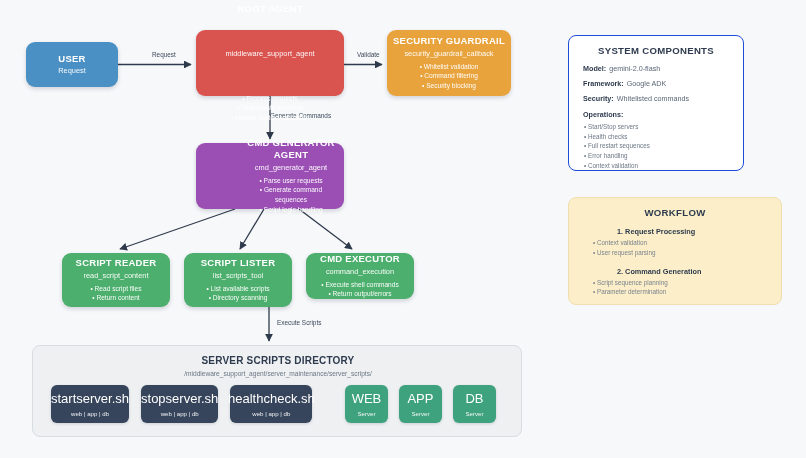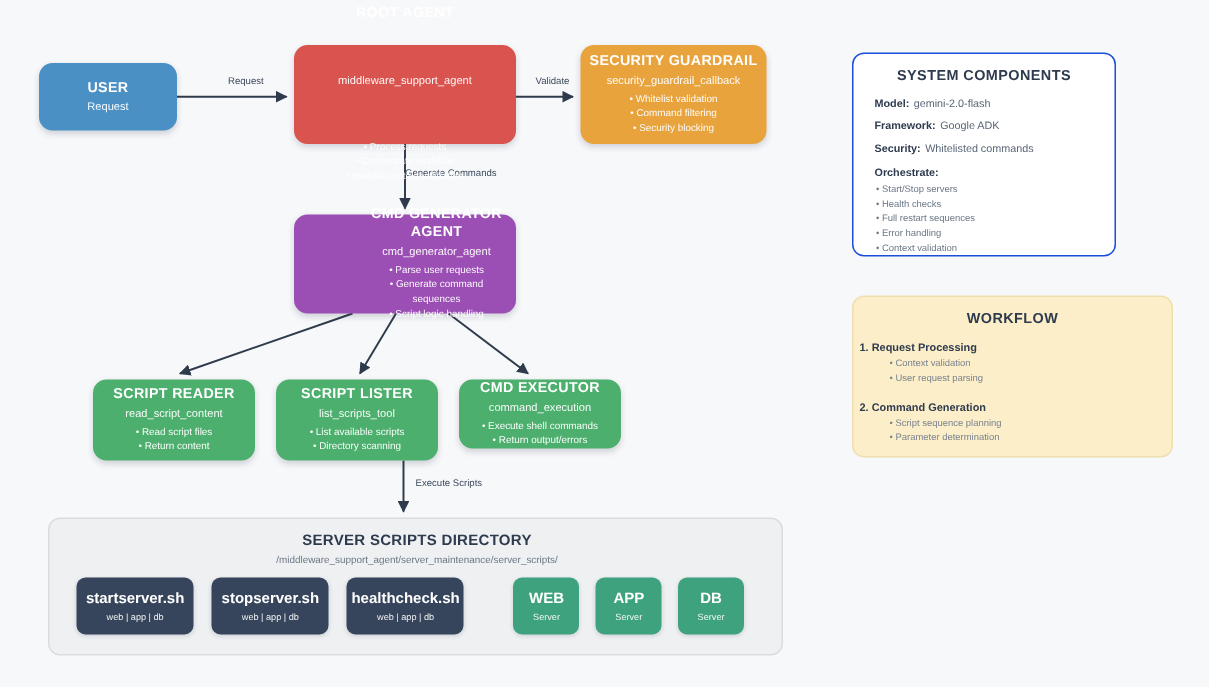--- a/index.html
+++ b/index.html
@@ -148,22 +148,22 @@
     border-radius: 6px;
     color: #ffffff;
     display: flex;
     flex-direction: column;
     align-items: center;
     justify-content: center;
     height: 38px;
     box-shadow: 0 1px 3px rgba(30,40,60,0.16);
   }
   .chip .c-name {
-    font-weight: bold;
-    font-size: 10px;
+    font-weight: normal;
+    font-size: 13px;
     line-height: 1.3;
   }
   .chip .c-meta {
     font-size: 6.1px;
     margin-top: 2px;
     opacity: 0.92;
   }
   .chip-script { background: #36455c; width: 82px; margin-right: 12px; }
   .chip-server { background: #3fa27e; width: 46px; margin-right: 11px; }
   .chip-spacer { width: 22px; }
@@ -226,20 +226,21 @@
     color: #6b7785;
   }
   .ops-list li::before { content: "\2022\00a0"; }
 
   .wf-step {
     font-size: 7.3px;
     font-weight: bold;
     color: #2e3b4e;
     padding-left: 4px;
     margin-top: 9px;
+    margin-left: 44px;
   }
   .wf-sub {
     list-style: none;
     margin: 2px 0 0 0;
     padding: 0 0 0 24px;
     font-size: 6.3px;
     line-height: 1.55;
     color: #7a838f;
   }
   .wf-sub li::before { content: "\2022\00a0"; }
@@ -371,21 +372,21 @@
       </div>
   </div>
 
   <div class="panel" id="panel-system">
     <div class="panel-title">SYSTEM COMPONENTS</div>
     <ul class="kv-list" id="sys-fields">
         <li class="kv-row"><span class="k">Model:</span><span>gemini-2.0-flash</span></li>
         <li class="kv-row"><span class="k">Framework:</span><span>Google ADK</span></li>
         <li class="kv-row"><span class="k">Security:</span><span>Whitelisted commands</span></li>
       </ul>
-    <div class="ops-head">Orchestrate:</div>
+    <div class="ops-head">Operations:</div>
     <ul class="ops-list" id="sys-ops">
         <li>Start/Stop servers</li>
         <li>Health checks</li>
         <li>Full restart sequences</li>
         <li>Error handling</li>
         <li>Context validation</li>
       </ul>
   </div>
 
   <div class="panel" id="panel-workflow">

